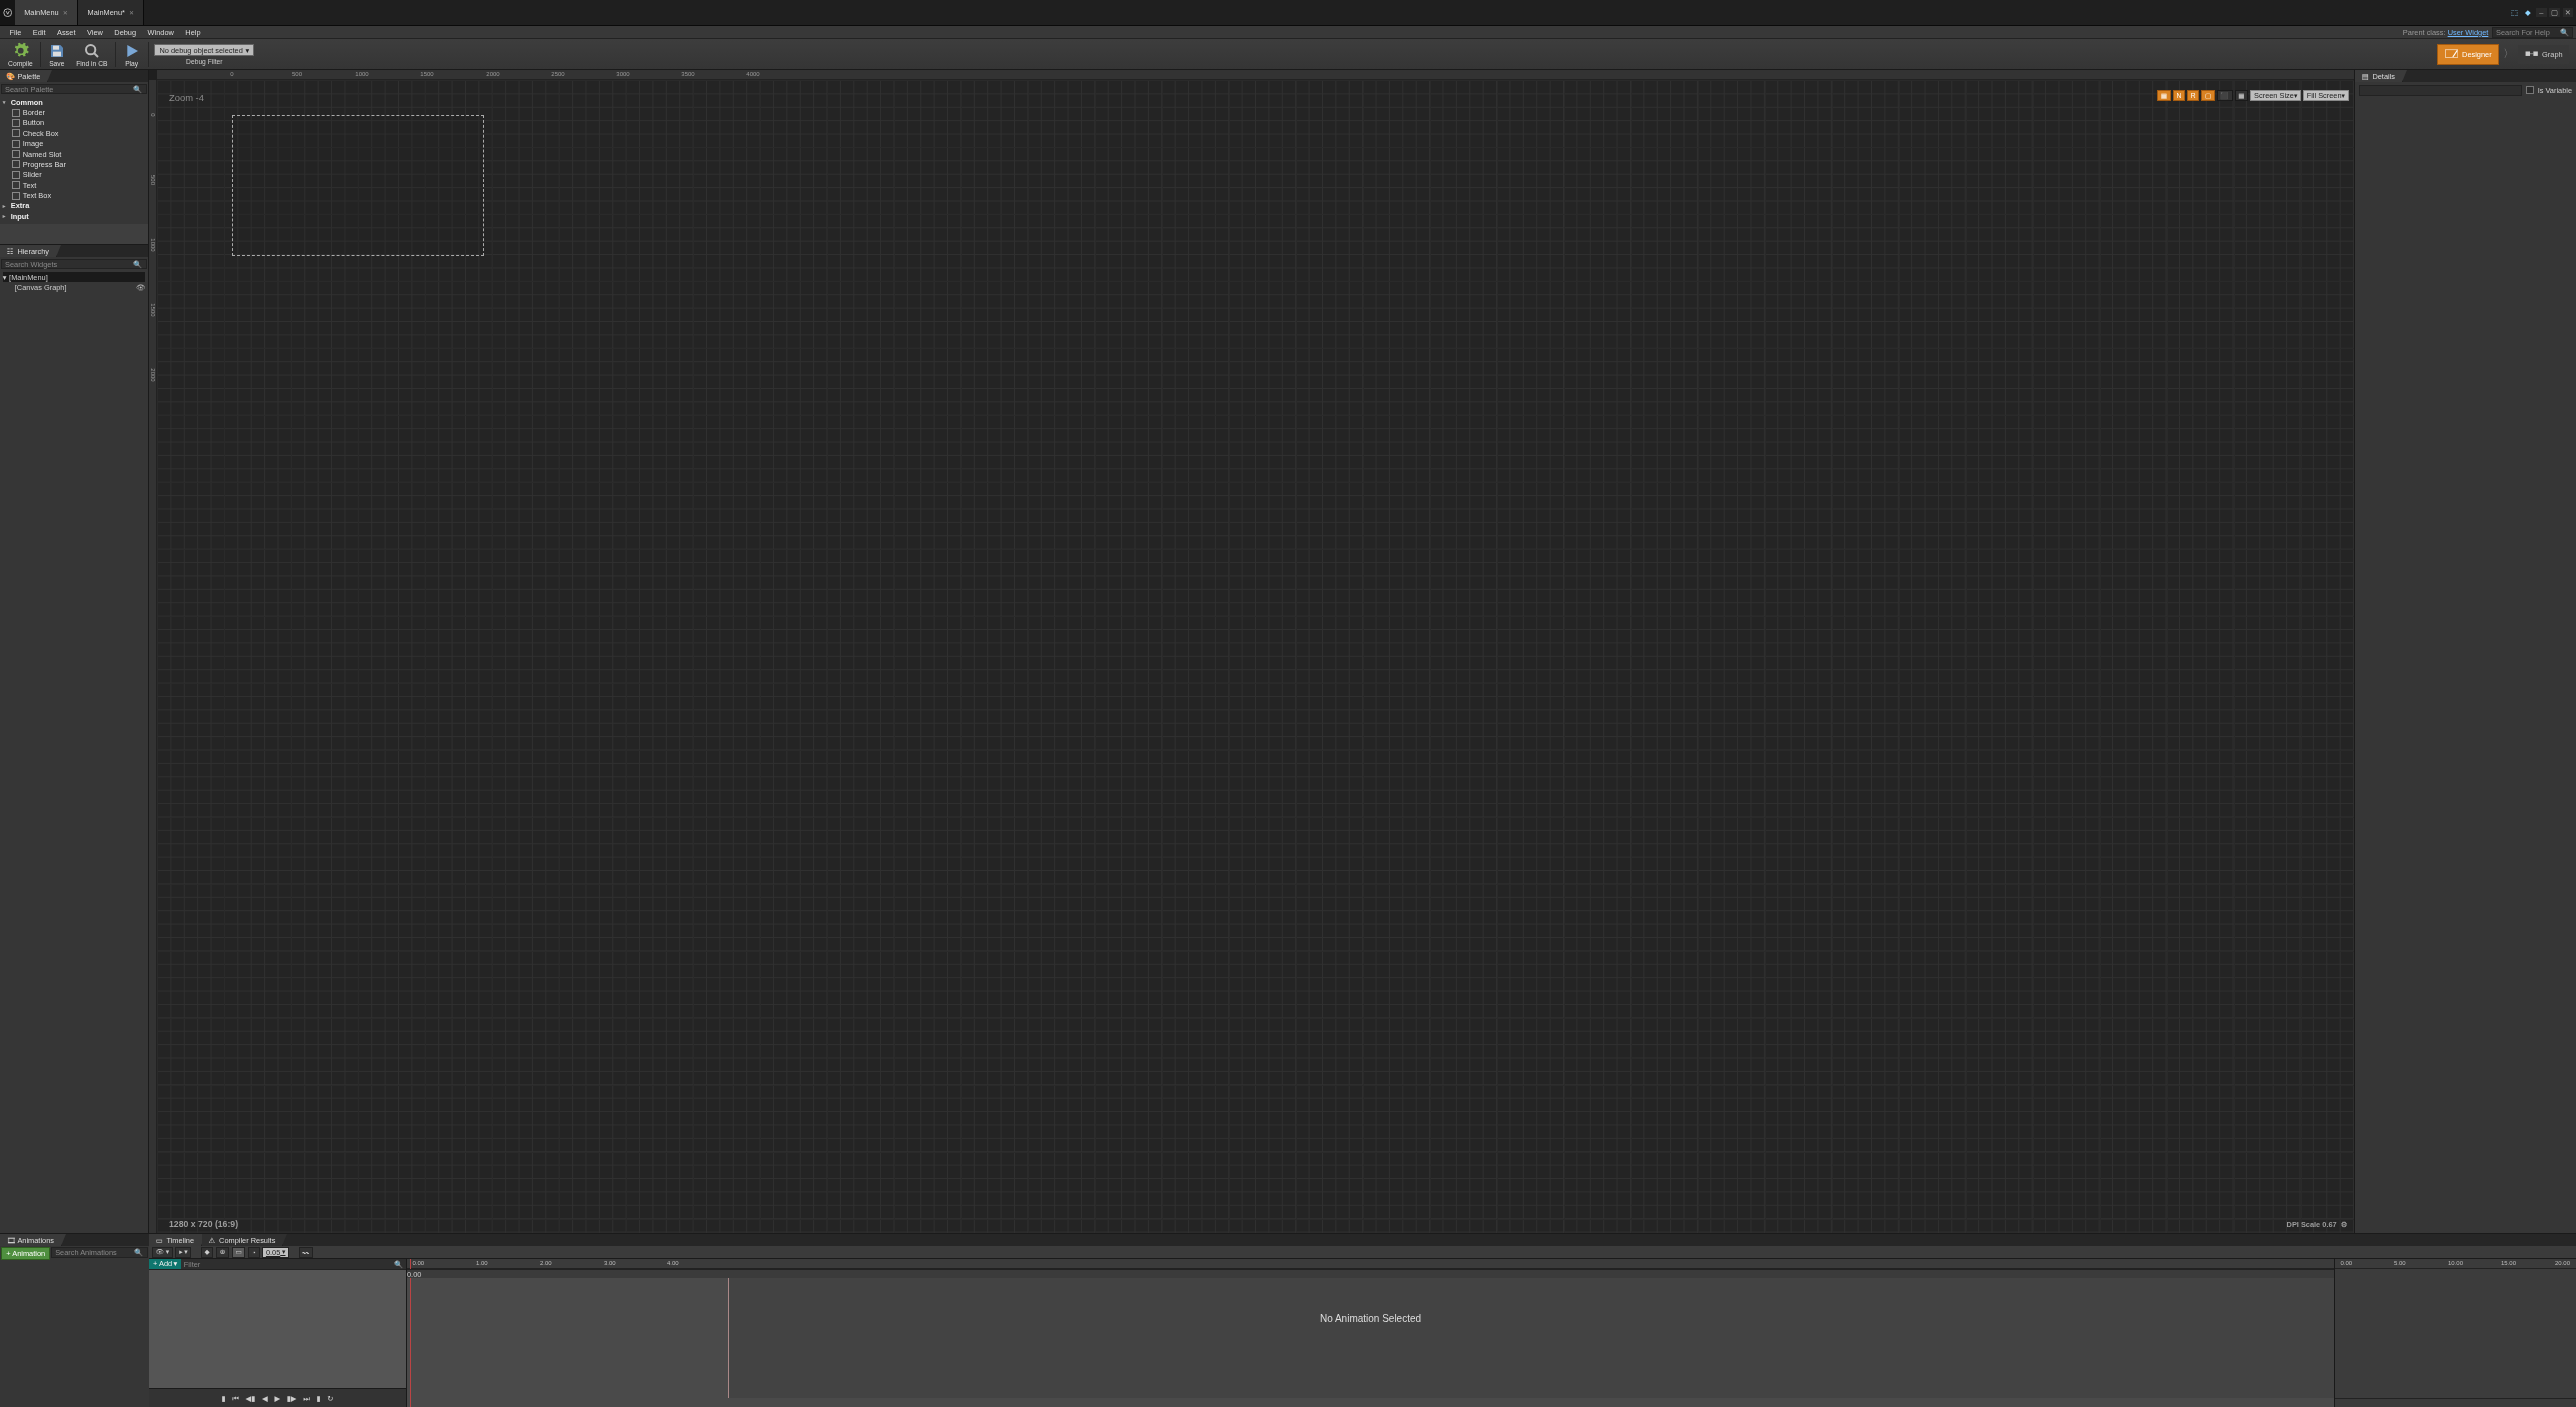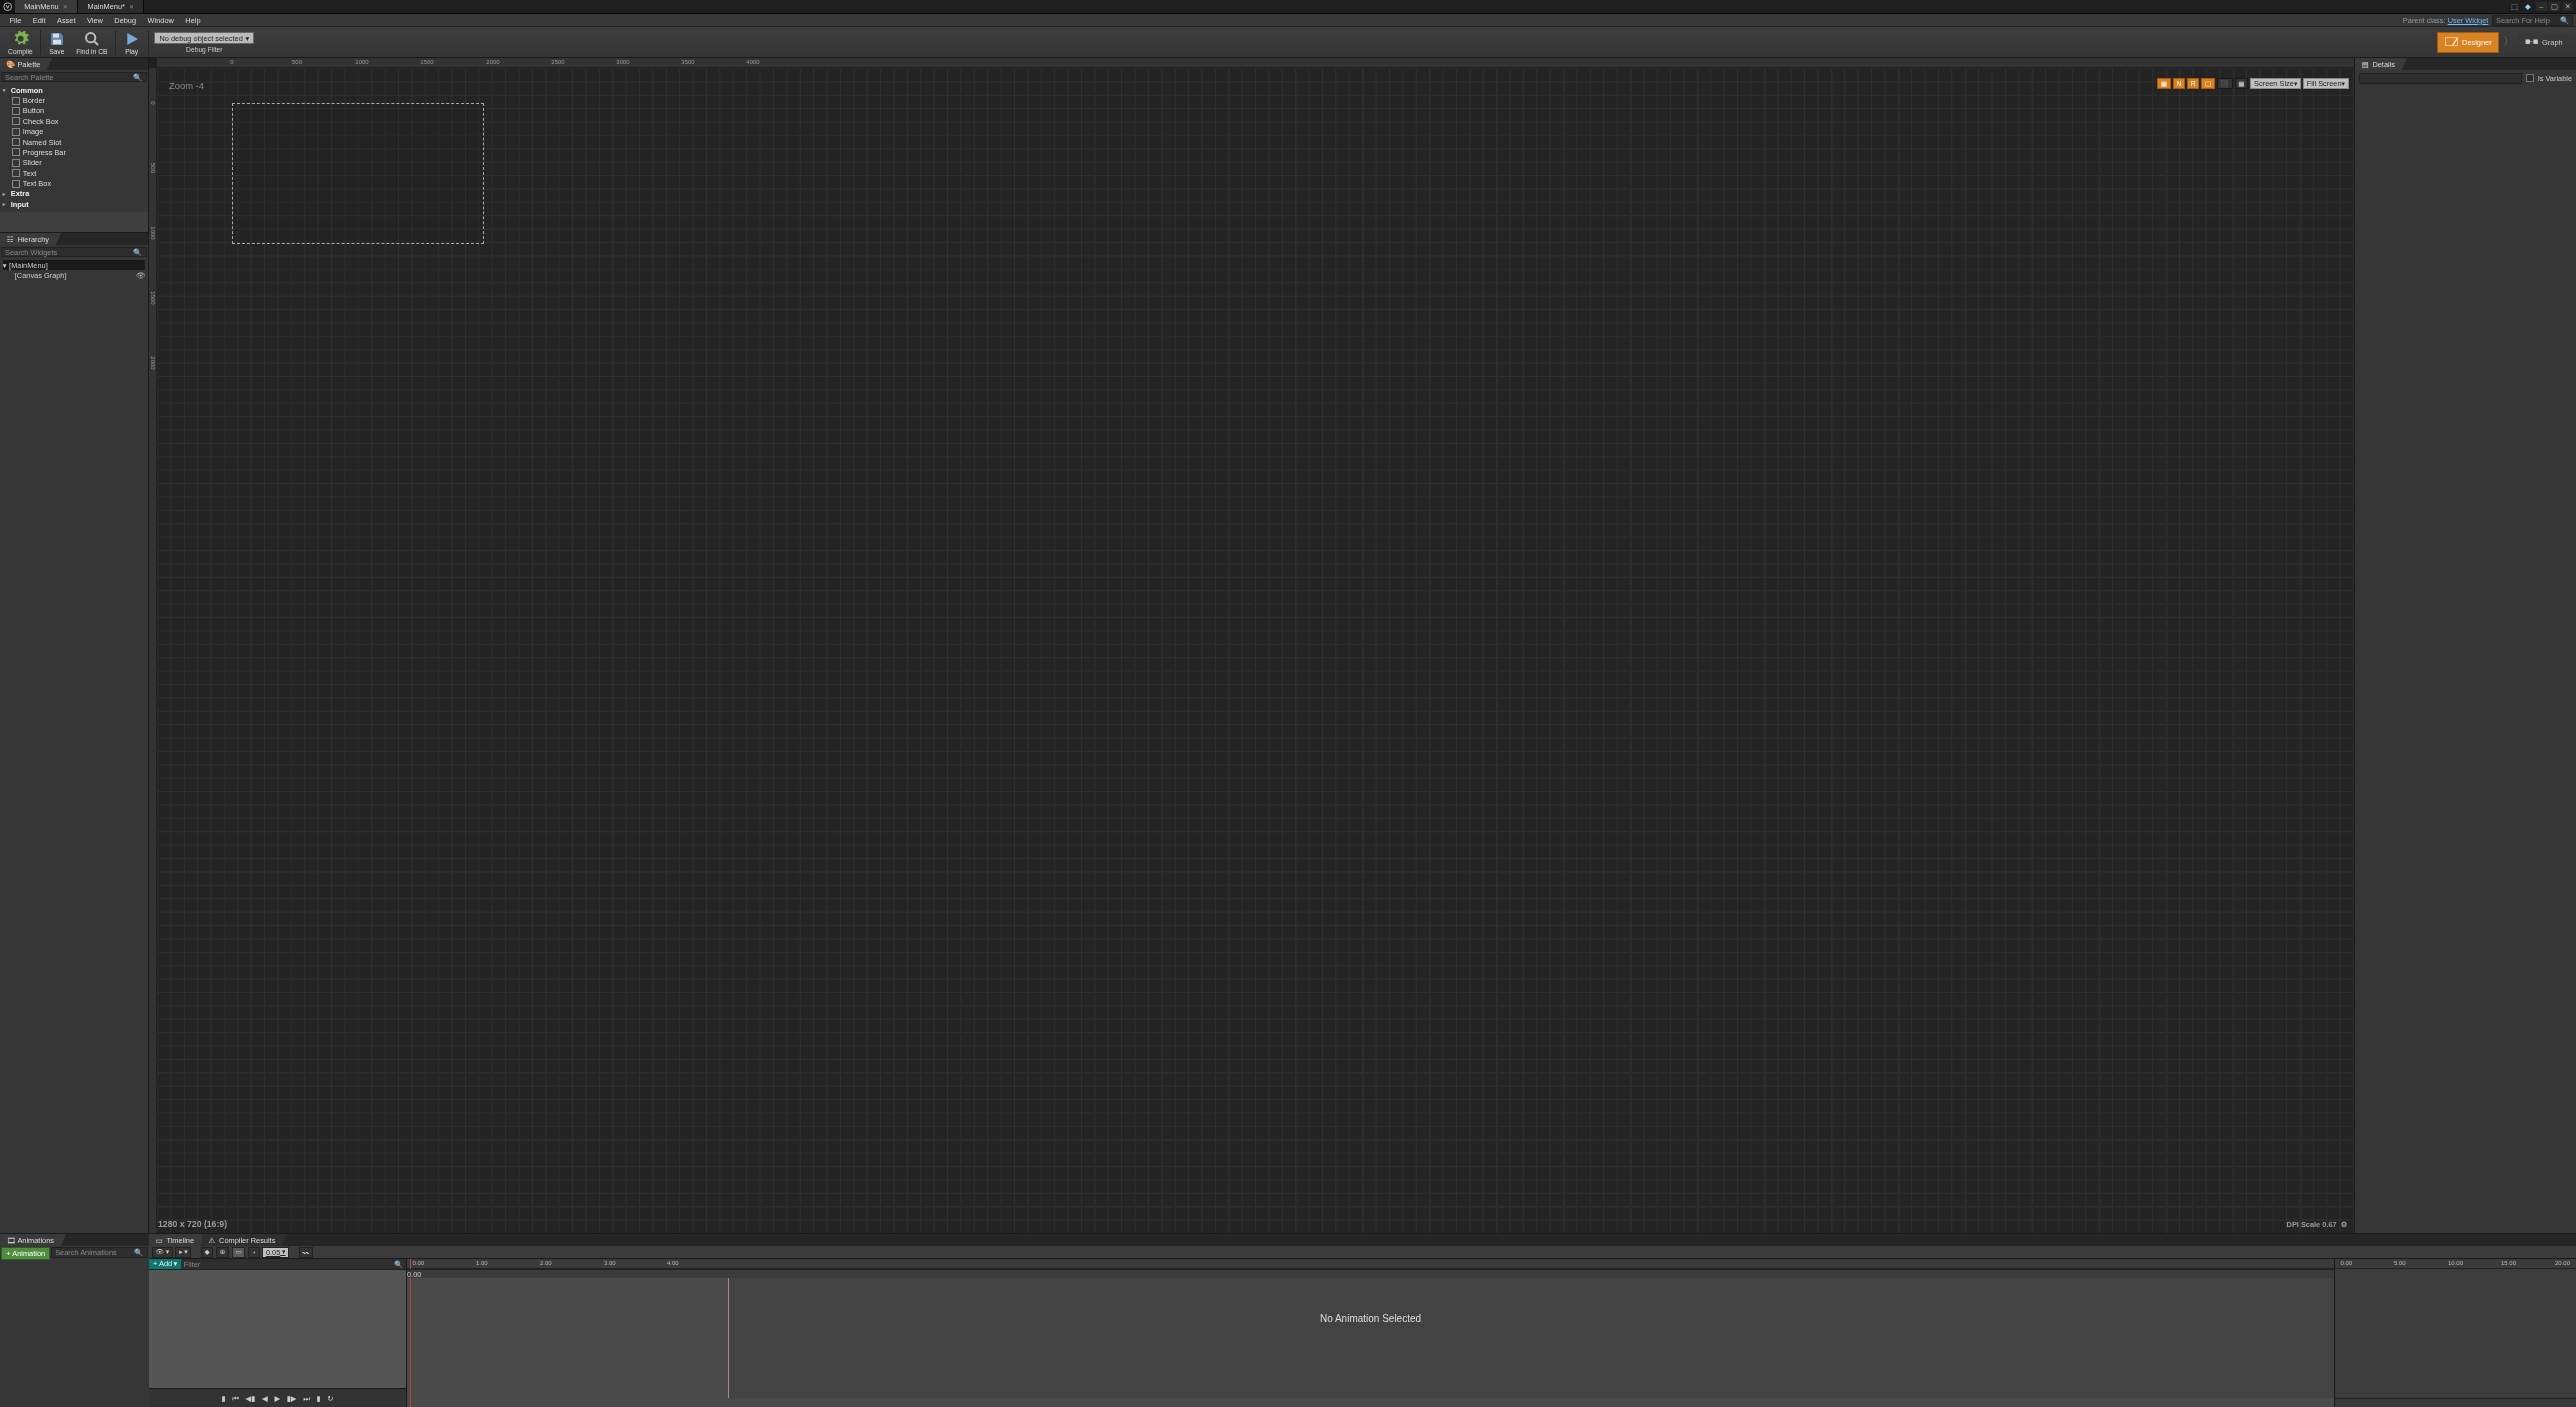--- a/index.html
+++ b/index.html
@@ -1,21 +1,21 @@
 <!DOCTYPE html>
 <html><head>
 <meta charset="utf-8">
 <style>
 * { margin: 0; padding: 0; box-sizing: border-box; font-family: "Segoe UI", Tahoma, sans-serif; font-size: 7.4px; user-select: none; }
 html, body { width: 100%; height: 100%; background: #1a1a1a; color: #ccc; overflow: hidden; }
 
 .app { display: flex; flex-direction: column; width: 100%; height: 100%; }
 
 
-.titlebar { height: 14px; background: #1f1f1f; display: flex; align-items: stretch; border-bottom: 0.7px solid #0a0a0a; }
+.titlebar { height: 26px; background: #1f1f1f; display: flex; align-items: stretch; border-bottom: 0.7px solid #0a0a0a; }
 .ue-logo { width: 14.8px; display: flex; align-items: center; justify-content: center; background: #151515; }
 .ue-logo svg { width: 9.4px; height: 9.4px; }
 .doc-tabs { display: flex; }
 .doc-tab { padding: 0 9.4px; display: flex; align-items: center; gap: 4px; background: #2b2b2b; border-right: 0.7px solid #0a0a0a; color: #ddd; }
 .doc-tab.inactive { background: #3a3a3a; }
 .doc-tab .x { color: #888; font-size: 6px; }
 .win-controls { margin-left: auto; display: flex; gap: 2.7px; align-items: center; padding-right: 2.7px; }
 .win-controls span { width: 10.7px; height: 9.4px; display: flex; align-items: center; justify-content: center; color: #aaa; background: #2a2a2a; }
 .win-controls span.blue { color: #8fd6ff; background: transparent; }
 
@@ -82,21 +82,21 @@
 .ruler-h .tick { top: 0.7px; transform: translateX(-50%); }
 .ruler-v .tick { left: 0.7px; writing-mode: vertical-rl; transform: translateY(-50%); }
 .canvas-area { position: absolute; top: 9.4px; left: 8px; right: 0; bottom: 0;
   background-color: #242424;
   background-image: linear-gradient(#2a2a2a 0.7px, transparent 0.7px), linear-gradient(90deg, #2a2a2a 0.7px, transparent 0.7px),
                     linear-gradient(#303030 0.7px, transparent 0.7px), linear-gradient(90deg, #303030 0.7px, transparent 0.7px);
   background-size: 67px 67px, 67px 67px, 13.4px 13.4px, 13.4px 13.4px;
 }
 .zoom-label { position: absolute; top: 12px; left: 12px; color: #8a8a8a; font-size: 9.4px; font-weight: normal; }
 .screen-outline { position: absolute; border: 0.7px dashed #aaa; background: rgba(35,35,35,.15); }
-.res-label { position: absolute; bottom: 4px; left: 1px; color: #9c9c9c; font-size: 8.7px; font-weight: bold; }
+.res-label { position: absolute; bottom: 4px; left: 12px; color: #9c9c9c; font-size: 8.7px; font-weight: bold; }
 .dpi-label { position: absolute; bottom: 4px; right: 6.7px; color: #9c9c9c; font-size: 8.7px; font-weight: bold; display: flex; gap: 4px; align-items: center; }
 .vp-toolbar { position: absolute; top: 10.7px; right: 5.4px; display: flex; gap: 2px; align-items: center; }
 .vp-btn { height: 10.7px; padding: 0 2.7px; background: #333; border: 0.7px solid #1a1a1a; color: #ddd; display: flex; align-items: center; font-size: 6.7px; }
 .vp-btn.orange { background: #d98222; border-color: #a35a10; color: #fff; }
 .vp-btn.lite { background: #bfbfbf; color: #222; border: 0.7px solid #888; }
 
 
 .details { grid-row: 1; display: flex; flex-direction: column; }
 .details-body { padding: 2.7px 4px; display: flex; align-items: center; gap: 4px; }
 .d-input { flex: 1; height: 10.7px; background: #2e2e2e; border: 0.7px solid #222; }

